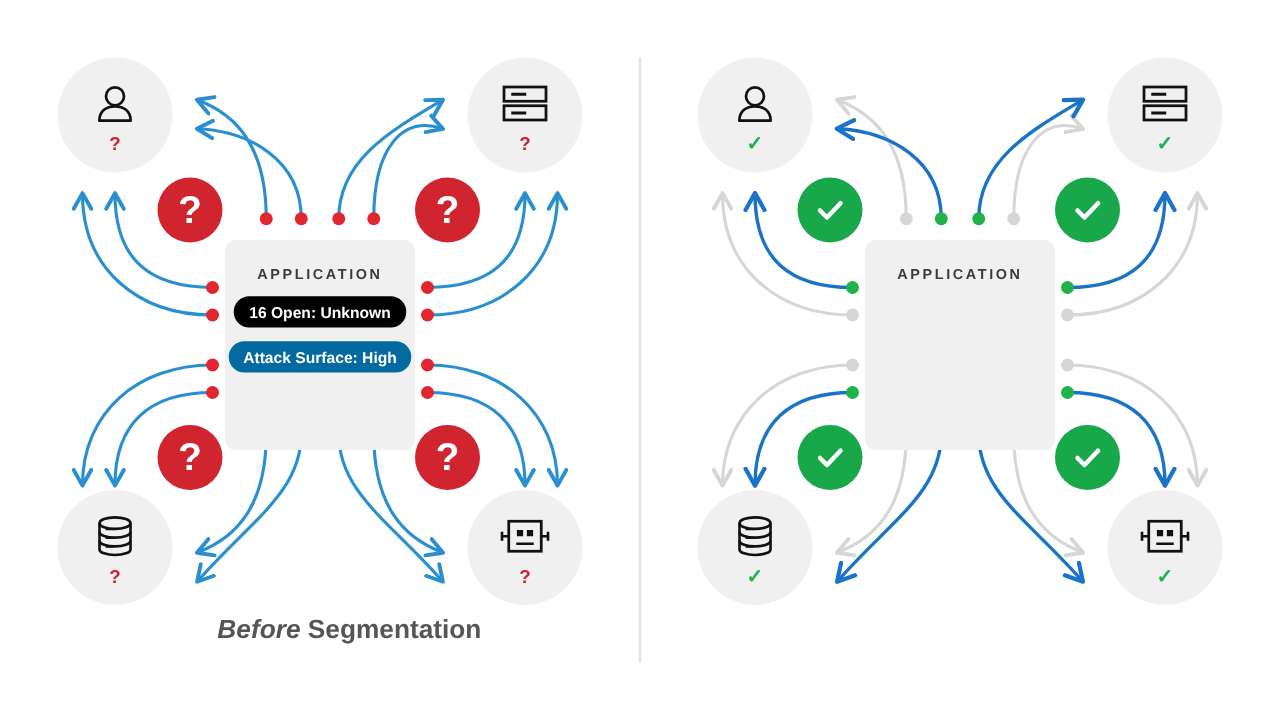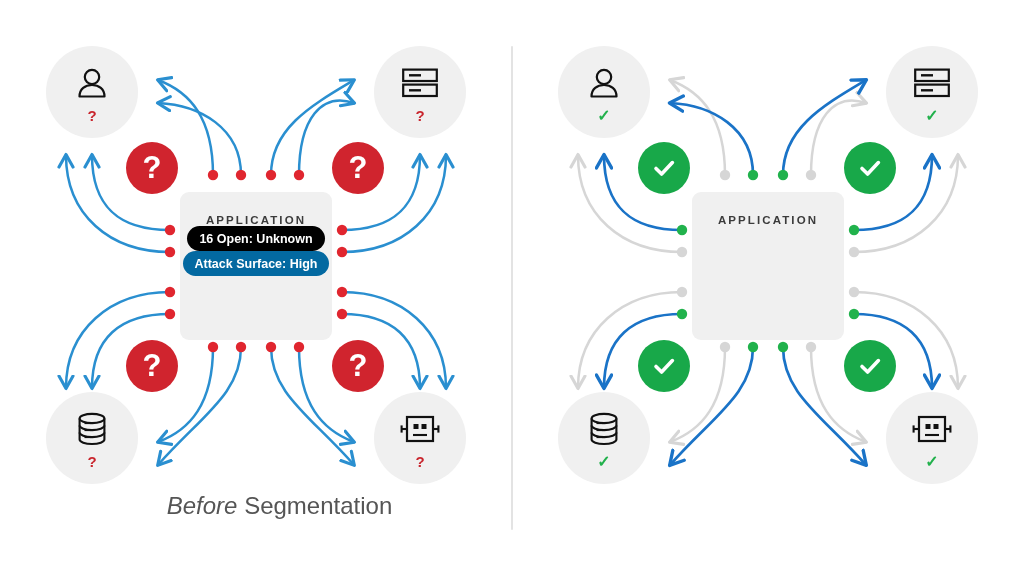--- a/index.html
+++ b/index.html
@@ -82,58 +82,59 @@
   }
   .badge-tl { left: 126px; top: 142px; }
   .badge-tr { left: 332px; top: 142px; }
   .badge-bl { left: 126px; top: 340px; }
   .badge-br { left: 332px; top: 340px; }
 
   
   .appcard {
     position: absolute;
     left: 180px; top: 192px;
-    width: 152px; height: 148px;
+    width: 152px; height: 168px;
     background: #f0f0f0;
     border-radius: 9px;
     display: flex;
     flex-direction: column;
     align-items: center;
     padding-top: 22px;
   }
   .app-title {
     font-size: 11.5px;
     letter-spacing: 2.1px;
     font-weight: 700;
     color: #3b3b3b;
   }
   .pill {
+    margin-top: 11px;
     height: 25px;
     min-width: 130px;
     border-radius: 13px;
     display: flex; align-items: center; justify-content: center;
     font-size: 12.5px;
     font-weight: 700;
     color: #ffffff;
     padding: 12px 12px;
     white-space: nowrap;
   }
   .pill.black { background: #000000; }
   .pill.red   { background: #0369a1; }
   .pill.green { background: #1cb34c; }
 
   
   .caption {
     position: absolute;
     left: 0; top: 492px;
     width: 559px;
     text-align: center;
-    font-size: 24px;
+    font-size: 21px;
     color: #555555;
-    font-weight: 400;
+    font-weight: 700;
   }
   .caption .em { font-style: italic; }
 
   svg.wires {
     position: absolute;
     left: 0; top: 0;
     width: 512px; height: 576px;
     pointer-events: none;
   }
 </style>

